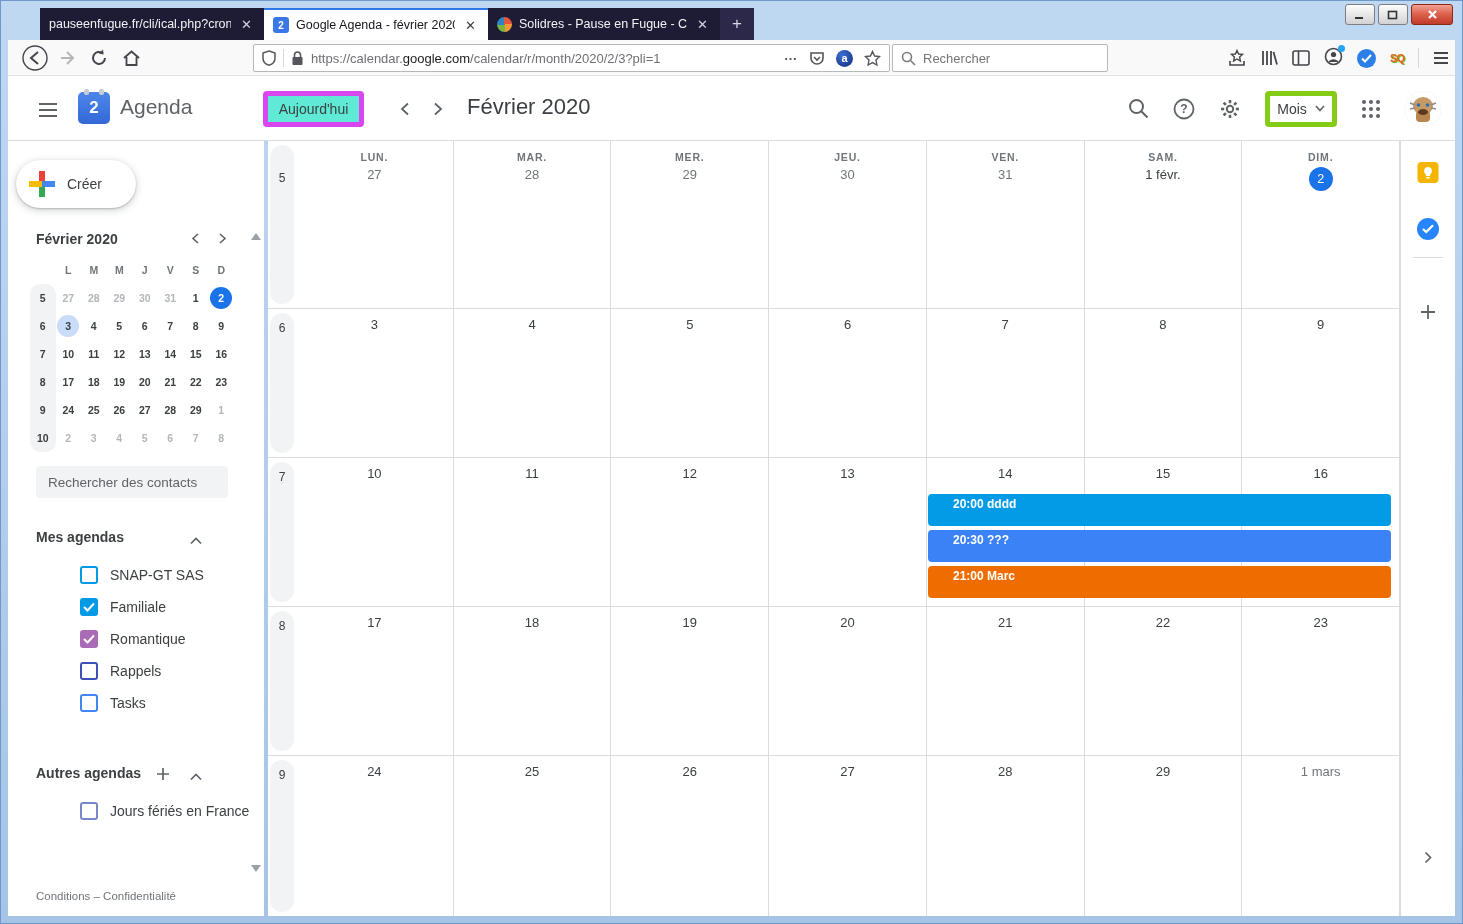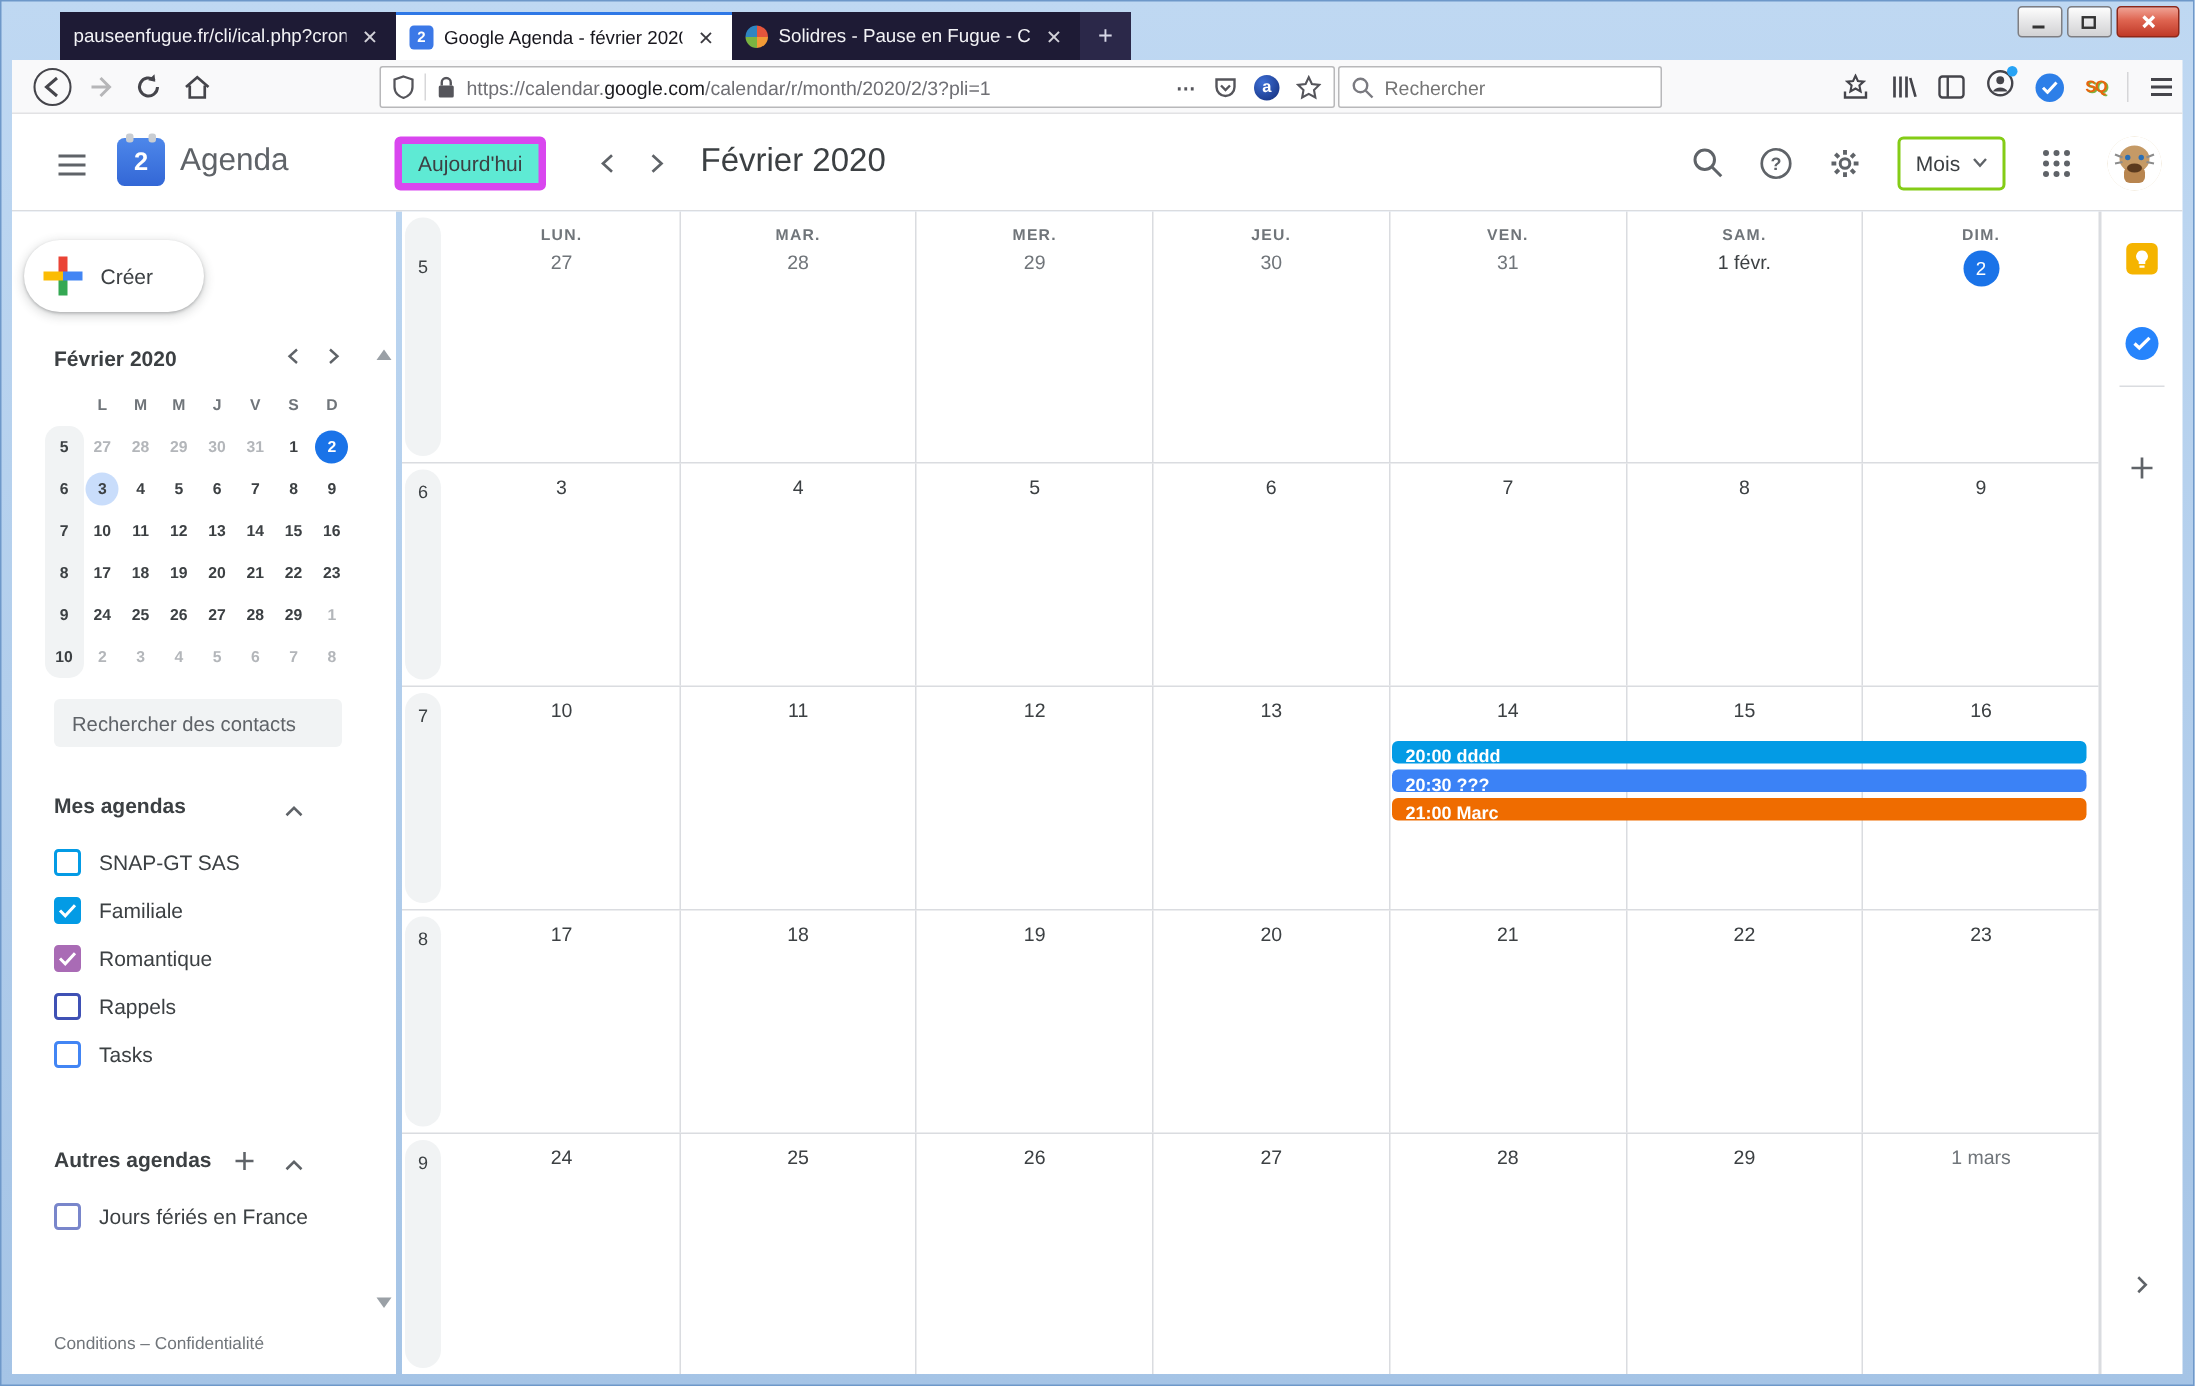--- a/index.html
+++ b/index.html
@@ -46,21 +46,21 @@
   .appbar { position:absolute; left:8px; top:76px; right:8px; height:65px; background:#fff; border-bottom:1px solid #DADCE0; }
   .appbar .menu { position:absolute; left:20px; top:14px; width:40px; height:40px; display:flex; align-items:center; justify-content:center; color:#5F6368; }
   .logo { position:absolute; left:70px; top:16px; width:32px; height:32px; background:linear-gradient(#4D87EA,#3367D6); border-radius:5px; color:#fff; font-size:17px; font-weight:bold; display:flex; align-items:center; justify-content:center; }
   .logo:before { content:""; position:absolute; top:-3px; left:6px; width:5px; height:6px; background:#C9CDD2; border-radius:2px; }
   .logo:after { content:""; position:absolute; top:-3px; right:6px; width:5px; height:6px; background:#C9CDD2; border-radius:2px; }
   .app-name { position:absolute; left:112px; top:19px; font-size:21px; color:#5F6368; }
   .today-btn { position:absolute; left:255px; top:15px; width:101px; height:36px; border:5px solid #d946ef; border-radius:4px; background:#5eead4; font-size:14px; color:#3C4043; display:flex; align-items:center; justify-content:center; }
   .nav-chev { position:absolute; top:21px; width:24px; height:24px; display:flex; align-items:center; justify-content:center; color:#5F6368; }
   .month-title { position:absolute; left:459px; top:18px; font-size:22px; color:#3C4043; }
   .appbar-right { position:absolute; right:14px; top:0; height:65px; display:flex; align-items:center; gap:24px; color:#5F6368; }
-  .view-btn { width:72px; height:36px; border:2px solid #84cc16; border-radius:4px; display:flex; align-items:center; justify-content:center; gap:8px; font-size:14px; color:#3C4043; }
+  .view-btn { width:72px; height:36px; border:5px solid #84cc16; border-radius:4px; display:flex; align-items:center; justify-content:center; gap:8px; font-size:14px; color:#3C4043; }
   .avatar { width:36px; height:36px; border-radius:50%; overflow:hidden; background:#E8D9BF; }
   
   .sidebar { position:absolute; left:8px; top:141px; width:256px; bottom:8px; background:#fff; }
   .create-btn { position:absolute; left:8px; top:19px; width:120px; height:48px; background:#fff; border-radius:24px; box-shadow:0 1px 2px rgba(60,64,67,.3), 0 2px 6px 2px rgba(60,64,67,.15); display:flex; align-items:center; gap:12px; padding-left:13px; font-size:14px; color:#3C4043; }
   .gplus { position:relative; width:26px; height:26px; }
   .gplus i { position:absolute; display:block; }
   .gplus .pv1 { left:10px; top:0;  width:6px; height:13px; background:#EA4335; }
   .gplus .pv2 { left:10px; top:13px; width:6px; height:13px; background:#34A853; }
   .gplus .ph1 { left:0;  top:10px; width:13px; height:6px; background:#FBBC04; }
   .gplus .ph2 { left:13px; top:10px; width:13px; height:6px; background:#4285F4; }
@@ -73,21 +73,21 @@
   .mw.first { border-radius:10px 10px 0 0; }
   .mw.last  { border-radius:0 0 10px 10px; }
   .md { color:#3C4043; line-height:28px; }
   .md.mm { color:#B3B6BA; }
   .c-today { display:inline-block; width:22px; height:22px; line-height:22px; border-radius:50%; background:#1A73E8; color:#fff; }
   .c-sel { display:inline-block; width:22px; height:22px; line-height:22px; border-radius:50%; background:#C9DDFB; color:#3C4043; }
   .contacts { position:absolute; left:28px; top:325px; width:192px; height:32px; background:#F1F3F4; border:none; border-radius:4px; padding:0 12px; font-size:13.5px; font-family:"Liberation Sans",sans-serif; color:#3C4043; outline:none; }
   .contacts::placeholder { color:#5F6368; opacity:1; }
   .sec-head { position:absolute; left:28px; width:200px; display:flex; align-items:flex-end; font-size:14px; font-weight:bold; color:#3C4043; }
   .sec-head .spacer { flex:1; }
-  .cal-list { position:absolute; left:0; width:100%; }
+  .cal-list { position:absolute; left:0; width:100%;padding-left:44px; }
   .cal-item { height:32px; display:flex; align-items:center; gap:12px; padding-left:28px; }
   .cb { width:18px; height:18px; border-radius:3px; border:2px solid; display:flex; align-items:center; justify-content:center; flex:none; }
   .cb svg { display:block; }
   .cb0 { border-color:#039BE5; }
   .cb1 { border-color:#EF6C00; background:#EF6C00; }
   .cb2 { border-color:#039BE5; background:#039BE5; }
   .cb3 { border-color:#3F51B5; }
   .cb4 { border-color:#A96BB5; background:#A96BB5; }
   .cb5 { border-color:#4285F4; }
   .cb6 { border-color:#7986CB; }
@@ -106,21 +106,21 @@
   .chip { position:absolute; left:2px; top:4px; bottom:4px; width:24px; background:#F1F3F4; border-radius:12px; text-align:center; font-size:12px; color:#3C4043; padding-top:8px; }
   .r1 .chip { padding-top:26px; }
   .day { flex:1; text-align:center; border-left:1px solid #DADCE0; }
   .day.first { border-left:none; }
   .dh { font-size:10.5px; font-weight:bold; letter-spacing:.8px; color:#70757A; margin-top:10px; }
   .dn { font-size:13px; color:#3C4043; margin-top:8px; }
   .r1 .dn { margin-top:4px; }
   .dn.mm { color:#70757A; }
   .today-circle { display:inline-block; width:24px; height:24px; line-height:24px; border-radius:50%; background:#1A73E8; color:#fff; font-size:12.5px; }
   .events { position:absolute; left:660px; top:36px; width:463px; }
-  .event { height:15px; line-height:20px; border-radius:4px; margin-bottom:4px; color:#fff; font-size:12px; font-weight:bold; padding-left:9px; text-align:left; }
+  .event { height:32px; line-height:20px; border-radius:4px; margin-bottom:4px; color:#fff; font-size:12px; font-weight:bold; padding-left:25px; text-align:left; }
   .ev0 { background:#039BE5; }
   .ev1 { background:#3b82f6; }
   .ev2 { background:#EF6C00; }
   
   .rightpanel { position:absolute; right:8px; top:141px; width:55px; bottom:8px; background:#fff; border-left:1px solid #DADCE0; }
   .rp-icon { position:absolute; left:50%; transform:translateX(-50%); }
   .keep { top:21px; width:21px; height:21px; background:#F5B400; border-radius:4px; display:flex; align-items:center; justify-content:center; }
   .tasks { top:77px; width:22px; height:22px; background:#2684FC; border-radius:50%; display:flex; align-items:center; justify-content:center; }
   .rp-div { top:116px; width:30px; height:1px; background:#DADCE0; }
   .rp-plus { top:163px; color:#5F6368; }

